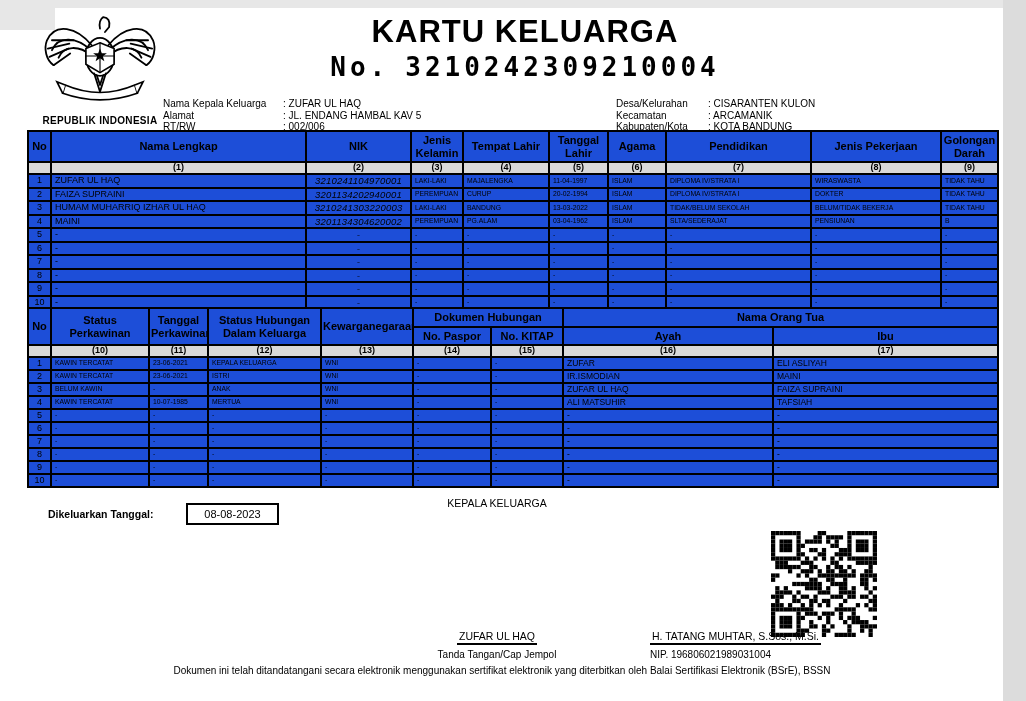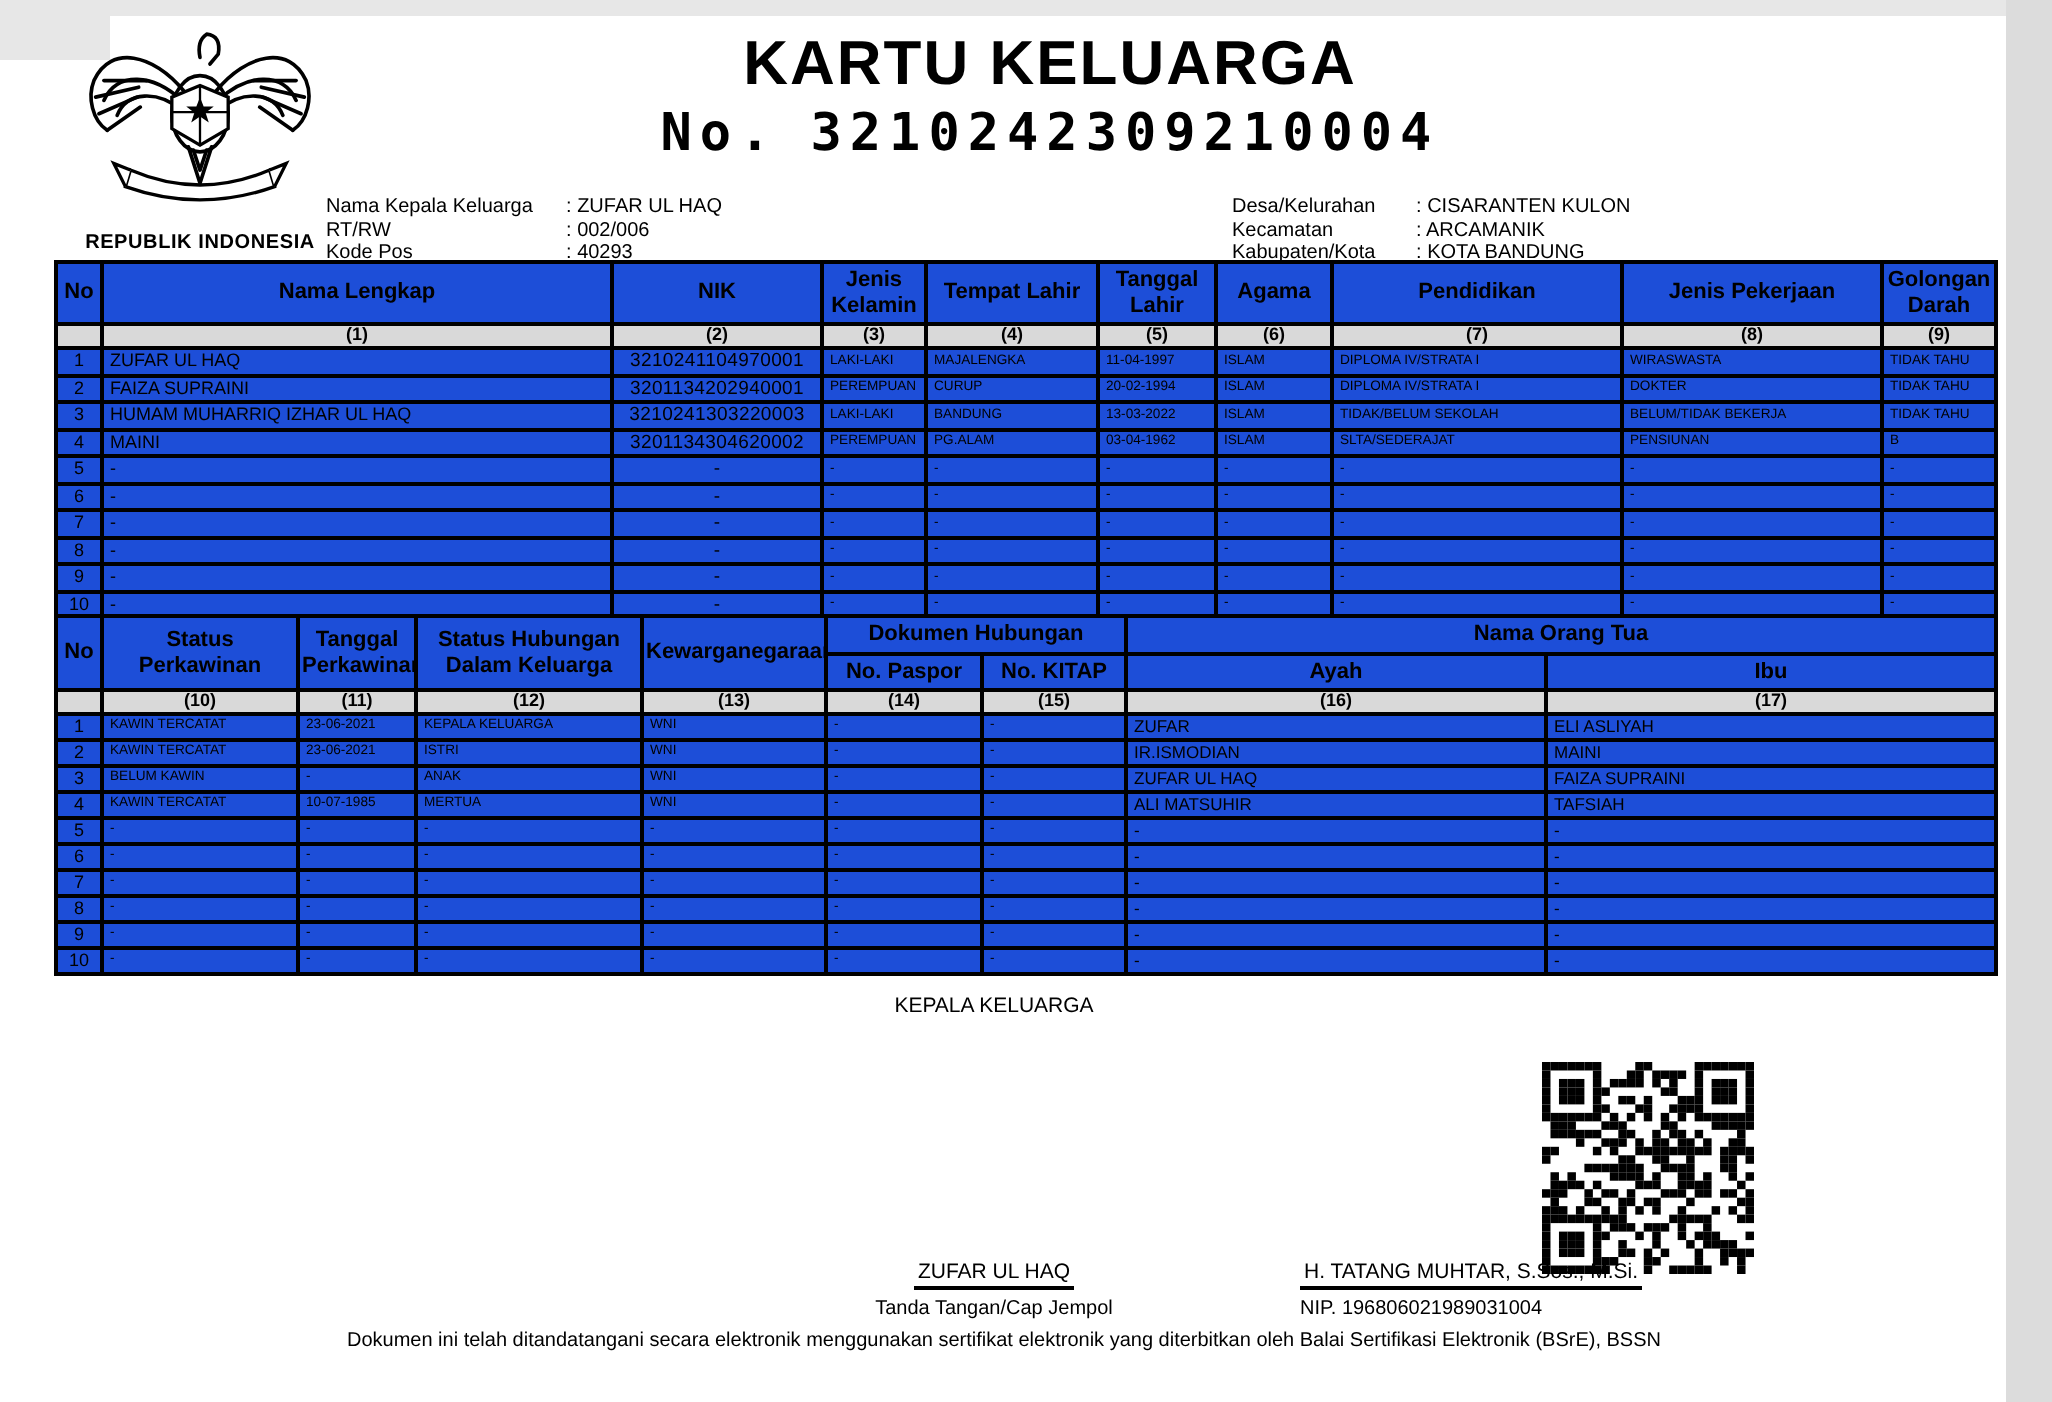--- a/index.html
+++ b/index.html
@@ -28,21 +28,21 @@
   
   table { position:absolute; left:27px; border-collapse:collapse; table-layout:fixed; width:970px; background:#1d4ed8; }
   .t1 { top:130px; }
   .t2 { top:307px; }
   th, td { border:2px solid #000; overflow:hidden; }
   th { font-size:11px; font-weight:bold; text-align:center; vertical-align:middle; padding:2px 1px; line-height:1.15; }
   .num-row td { background:#d9d9d9; font-size:9px; font-weight:bold; text-align:center; height:10px; padding:0 2px; line-height:1.1; }
   tbody td { height:9px; padding:1px 3px; line-height:1; vertical-align:middle; }
   .c-no   { font-size:9px; text-align:center; }
   .c-name { font-size:9px; }
-  .c-nik  { font-size:9.5px; text-align:center; letter-spacing:.2px; }
+  .c-nik  { font-size:9.5px; text-align:center; letter-spacing:.2px;font-style:italic; }
   .c-tiny { font-size:6.8px; }
   .c-parent { font-size:8.5px; }
   .nowrap { white-space:nowrap; }
 
   
   .issued { position:absolute; left:48px; top:503px; font-size:10.5px; }
   .issued-label { font-weight:bold; display:inline-block; vertical-align:middle; }
   .issued-box { display:inline-block; vertical-align:middle; border:2px solid #000; padding:3px 16px; margin-left:30px; font-size:11px; }
   .sig-title-left { position:absolute; left:357px; top:497px; width:280px; text-align:center; font-size:10.5px; }
   .sig-title-right { position:absolute; left:650px; top:497px; width:350px; text-align:center; font-size:10.5px; line-height:14px; }
@@ -100,20 +100,21 @@
     <div class="emblem-caption">REPUBLIK INDONESIA</div>
   </div>
 
   <div class="title-block">
     <div class="doc-title">KARTU KELUARGA</div>
     <div class="doc-number"><span class="no-label">No.</span><span>3210242309210004</span></div>
   </div>
 
   <div class="info-block info-left">
     <div class="info-row"><span class="info-label">Nama Kepala Keluarga</span><span class="info-value">ZUFAR UL HAQ</span></div>
+    <div class="info-row"><span class="info-label">Alamat</span><span class="info-value">JL. ENDANG HAMBAL KAV 5</span></div>
     <div class="info-row"><span class="info-label">RT/RW</span><span class="info-value">002/006</span></div>
     <div class="info-row"><span class="info-label">Kode Pos</span><span class="info-value">40293</span></div>
   </div>
 
   <div class="info-block info-right">
     <div class="info-row"><span class="info-label">Desa/Kelurahan</span><span class="info-value">CISARANTEN KULON</span></div>
     <div class="info-row"><span class="info-label">Kecamatan</span><span class="info-value">ARCAMANIK</span></div>
     <div class="info-row"><span class="info-label">Kabupaten/Kota</span><span class="info-value">KOTA BANDUNG</span></div>
     <div class="info-row"><span class="info-label">Provinsi</span><span class="info-value">JAWA BARAT</span></div>
   </div>
@@ -448,20 +449,24 @@
           <td class="c-tiny nowrap">-</td>
           <td class="c-tiny nowrap">-</td>
           <td class="c-tiny nowrap">-</td>
           <td class="c-tiny nowrap">-</td>
           <td class="c-parent nowrap">-</td>
           <td class="c-parent nowrap">-</td>
         </tr>
       </tbody>
   </table>
 
+  <div class="issued">
+    <span class="issued-label">Dikeluarkan Tanggal:</span>
+    <span class="issued-box">08-08-2023</span>
+  </div>
 
   <div class="sig-title-left">KEPALA KELUARGA</div>
 
 
   <div class="qr"><svg width="106" height="106" viewBox="0 0 100 100" xmlns="http://www.w3.org/2000/svg">
         <g fill="#000">
           <rect x="0" y="0" width="4" height="4"></rect>
           <rect x="4" y="0" width="4" height="4"></rect>
           <rect x="8" y="0" width="4" height="4"></rect>
           <rect x="12" y="0" width="4" height="4"></rect>

